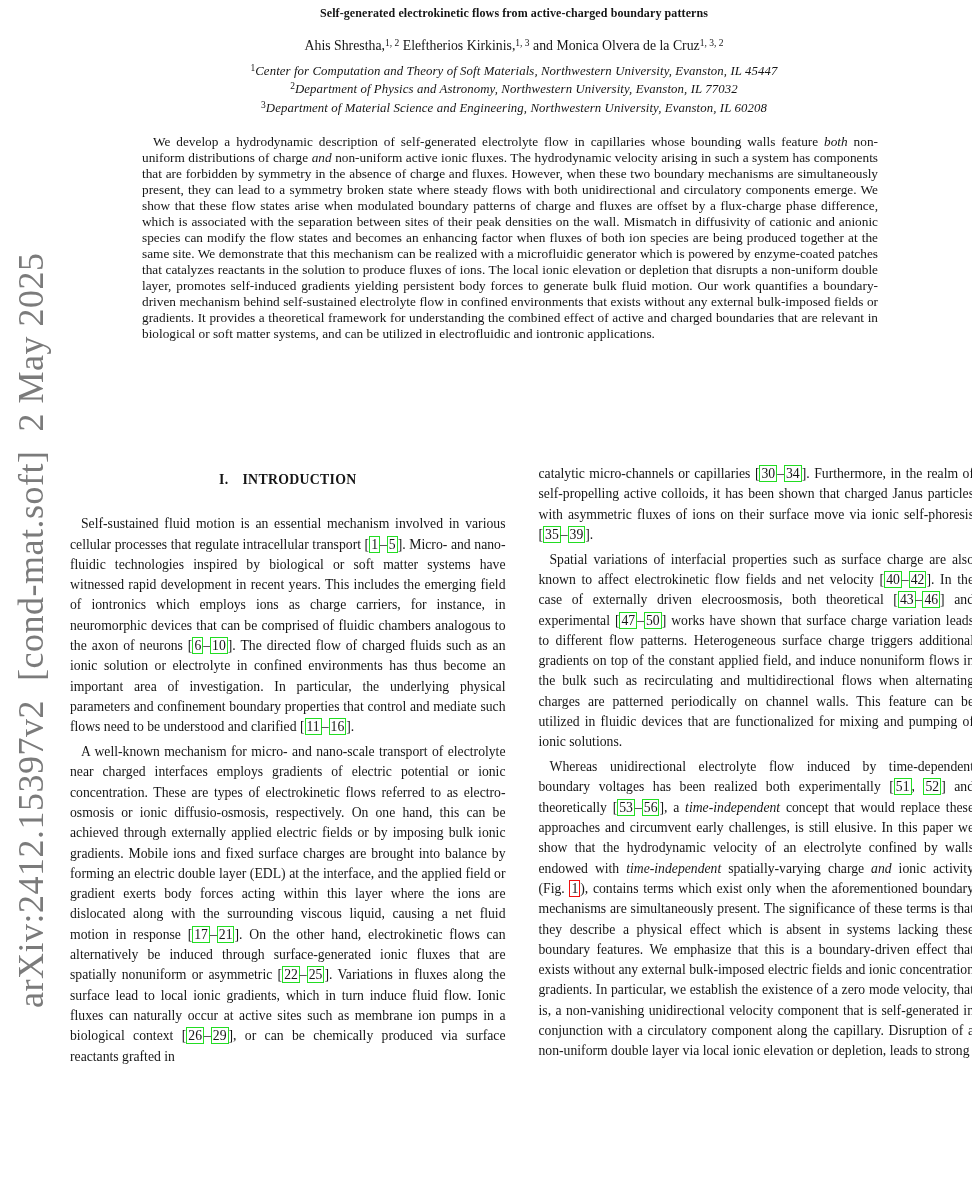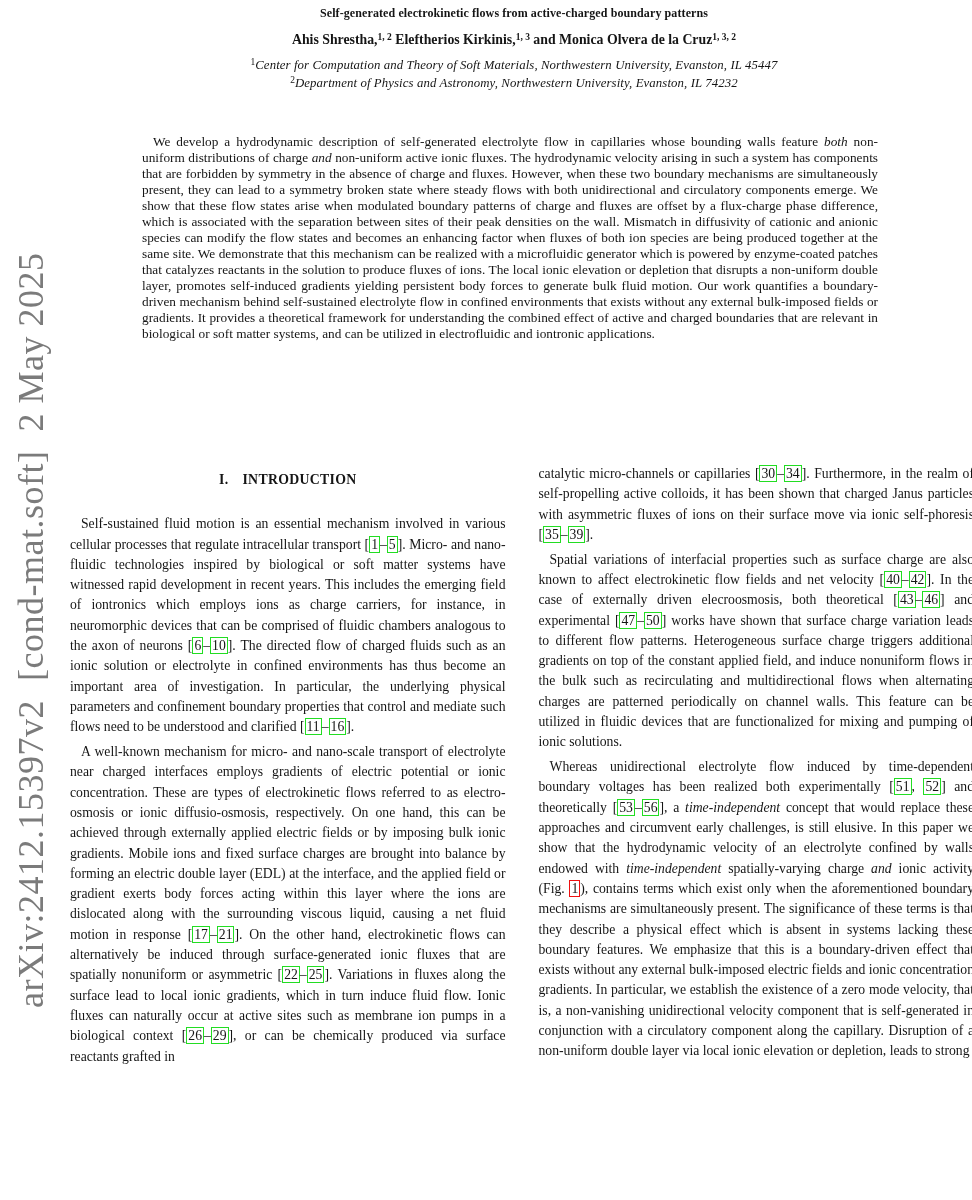--- a/index.html
+++ b/index.html
@@ -13,21 +13,21 @@
   
   .watermark{
     position:absolute;left:10px;top:1008px;width:820px;
     transform:rotate(-90deg);transform-origin:0 0;
     font-size:36px;color:var(--watermark-gray,#7b7b7b);
     white-space:pre;letter-spacing:0.5px;
   }
   
   .header{position:absolute;left:62px;top:0;width:904px;text-align:center;}
   .title{margin:6px 0 0;font-size:12px;font-weight:bold;letter-spacing:0.1px;}
-  .authors{margin-top:11px;font-size:13.8px;font-weight:bold;}
+  .authors{margin-top:17px;font-size:13.8px;}
   .affils{margin-top:8px;font-size:12.8px;line-height:18.4px;}
   .affil i{letter-spacing:0.1px;}
   
   .abstract{
     position:absolute;left:142px;top:134px;width:736px;
     font-size:13.3px;line-height:16px;text-align:justify;text-indent:11px;
     hyphens:auto;-webkit-hyphens:auto;
   }
   
   .columns{
@@ -51,21 +51,22 @@
 
 <div class="sheet">
 
   <div class="watermark">arXiv:2412.15397v2  [cond-mat.soft]  2 May 2025</div>
 
   <div class="header">
     <h1 class="title">Self-generated electrokinetic flows from active-charged boundary patterns</h1>
     <div class="authors">Ahis Shrestha,<sup>1, 2</sup> Eleftherios Kirkinis,<sup>1, 3</sup> and Monica Olvera de la Cruz<sup>1, 3, 2</sup></div>
     <div class="affils">
       <div class="affil"><sup>1</sup><i>Center for Computation and Theory of Soft Materials, Northwestern University, Evanston, IL 45447</i></div>
-      <div class="affil"><sup>2</sup><i>Department of Physics and Astronomy, Northwestern University, Evanston, IL 74232</i></div>
+      <div class="affil"><sup>2</sup><i>Department of Physics and Astronomy, Northwestern University, Evanston, IL 77032</i></div>
+      <div class="affil"><sup>3</sup><i>Department of Material Science and Engineering, Northwestern University, Evanston, IL 60208</i></div>
     </div>
   </div>
 
   <div class="abstract">We develop a hydrodynamic description of self-generated electrolyte flow in capillaries whose bounding walls feature <i>both</i> non-uniform distributions of charge <i>and</i> non-uniform active ionic fluxes. The hydrodynamic velocity arising in such a system has components that are forbidden by symmetry in the absence of charge and fluxes. However, when these two boundary mechanisms are simultaneously present, they can lead to a symmetry broken state where steady flows with both unidirectional and circulatory components emerge. We show that these flow states arise when modulated boundary patterns of charge and fluxes are offset by a flux-charge phase difference, which is associated with the separation between sites of their peak densities on the wall. Mismatch in diffusivity of cationic and anionic species can modify the flow states and becomes an enhancing factor when fluxes of both ion species are being produced together at the same site. We demonstrate that this mechanism can be realized with a microfluidic generator which is powered by enzyme-coated patches that catalyzes reactants in the solution to produce fluxes of ions. The local ionic elevation or depletion that disrupts a non-uniform double layer, promotes self-induced gradients yielding persistent body forces to generate bulk fluid motion. Our work quantifies a boundary-driven mechanism behind self-sustained electrolyte flow in confined environments that exists without any external bulk-imposed fields or gradients. It provides a theoretical framework for understanding the combined effect of active and charged boundaries that are relevant in biological or soft matter systems, and can be utilized in electrofluidic and iontronic applications.</div>
 
   <div class="columns">
     <div class="col">
       <div class="sec-heading">
         <span class="sec-num">I.</span><span>INTRODUCTION</span>
       </div>

